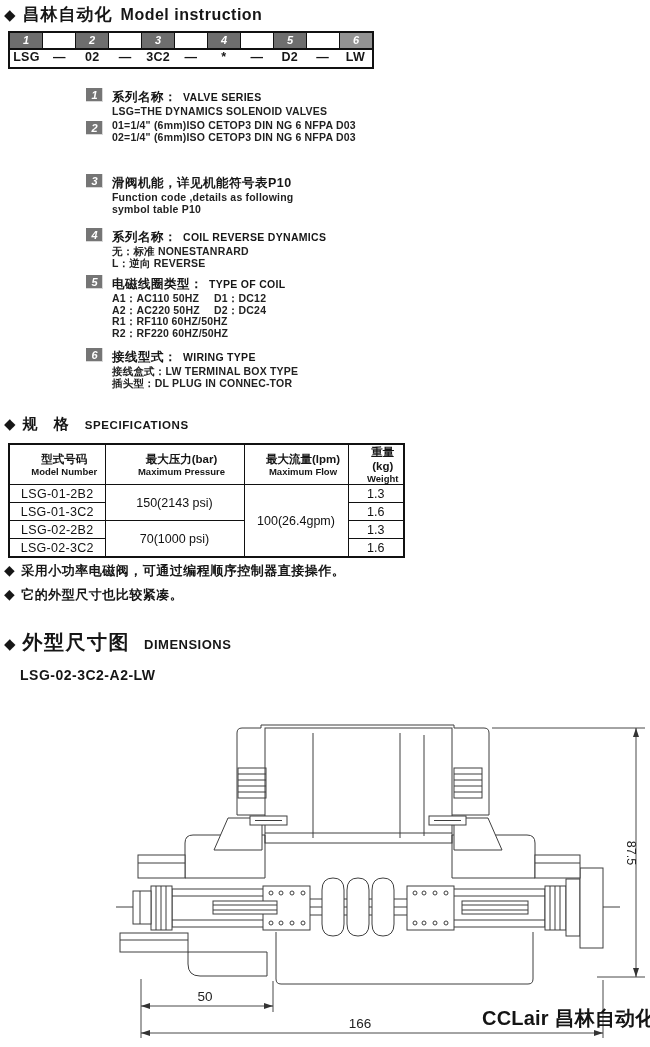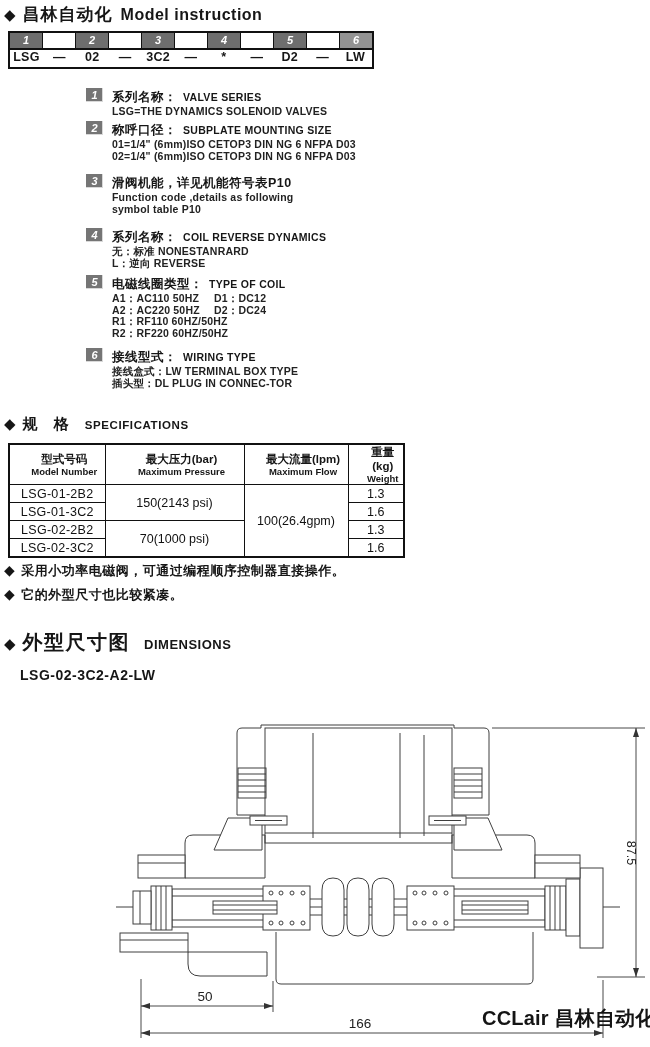--- a/index.html
+++ b/index.html
@@ -114,21 +114,20 @@
     <div class="badge">1</div>
     <div class="item-body">
       <div class="t-row"><span class="t-cn">系列名称：</span><span class="t-en">VALVE SERIES</span></div>
       <div class="sub">LSG=THE DYNAMICS SOLENOID VALVES</div>
     </div>
   </div>
 
   <div class="item" id="item-2">
     <div class="badge">2</div>
     <div class="item-body">
-      <div class="t-row"><span class="t-cn">称呼口径：</span><span class="t-en">SUBPLATE MOUNTING SIZE</span></div>
       <div class="sub">01=1/4" (6mm)ISO CETOP3 DIN NG 6 NFPA D03</div>
       <div class="sub">02=1/4" (6mm)ISO CETOP3 DIN NG 6 NFPA D03</div>
     </div>
   </div>
 
   <div class="item" id="item-3">
     <div class="badge">3</div>
     <div class="item-body">
       <div class="t-row"><span class="t-cn">滑阀机能，详见机能符号表P10</span><span class="t-en"></span></div>
       <div class="sub">Function code ,details as following</div>

